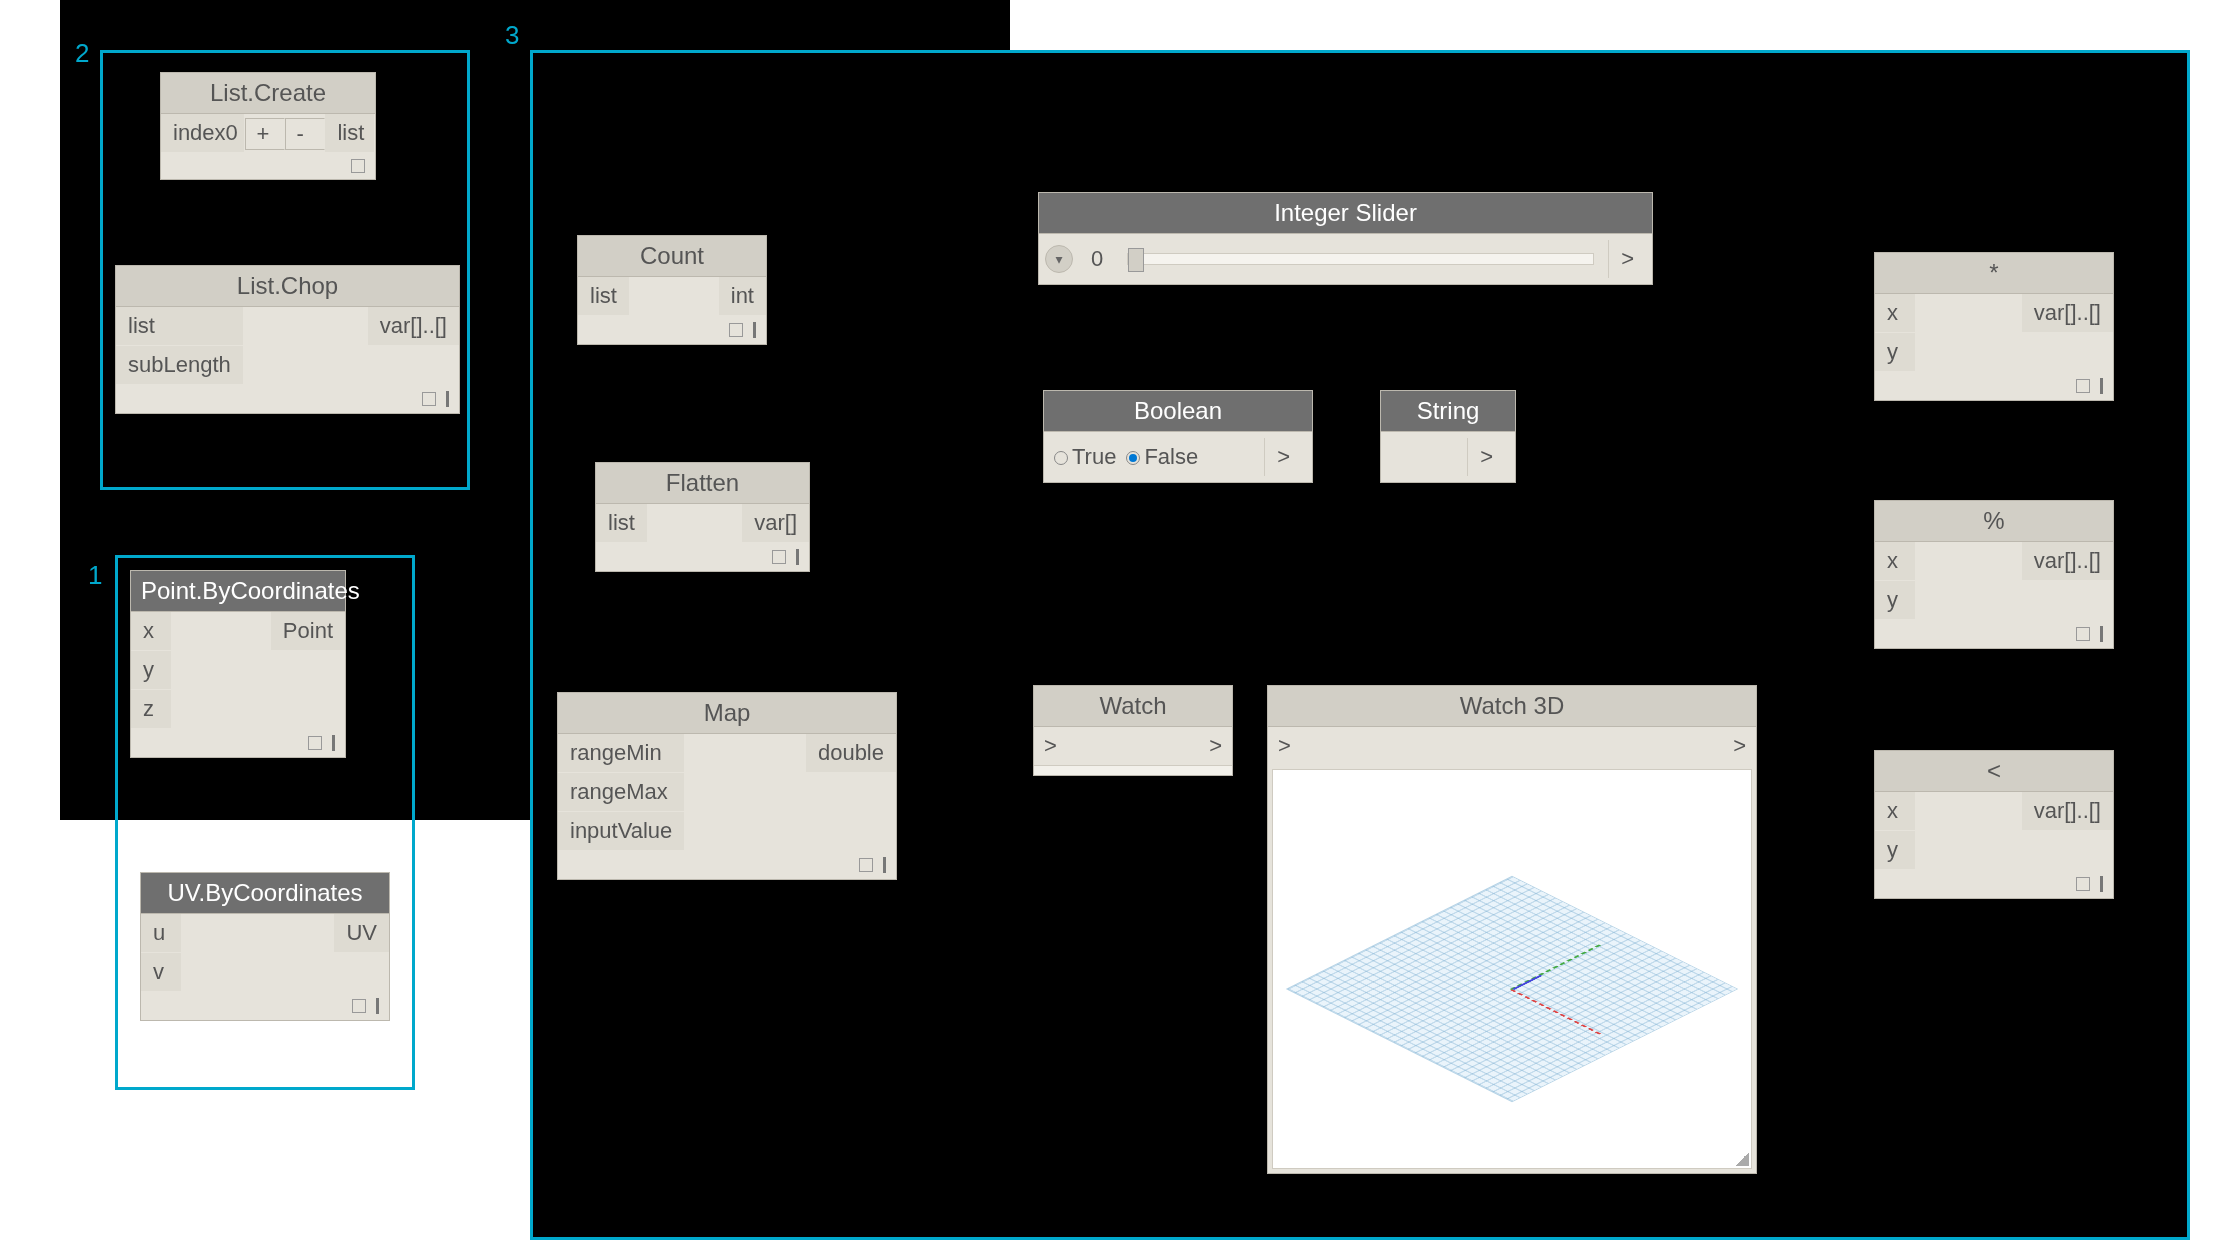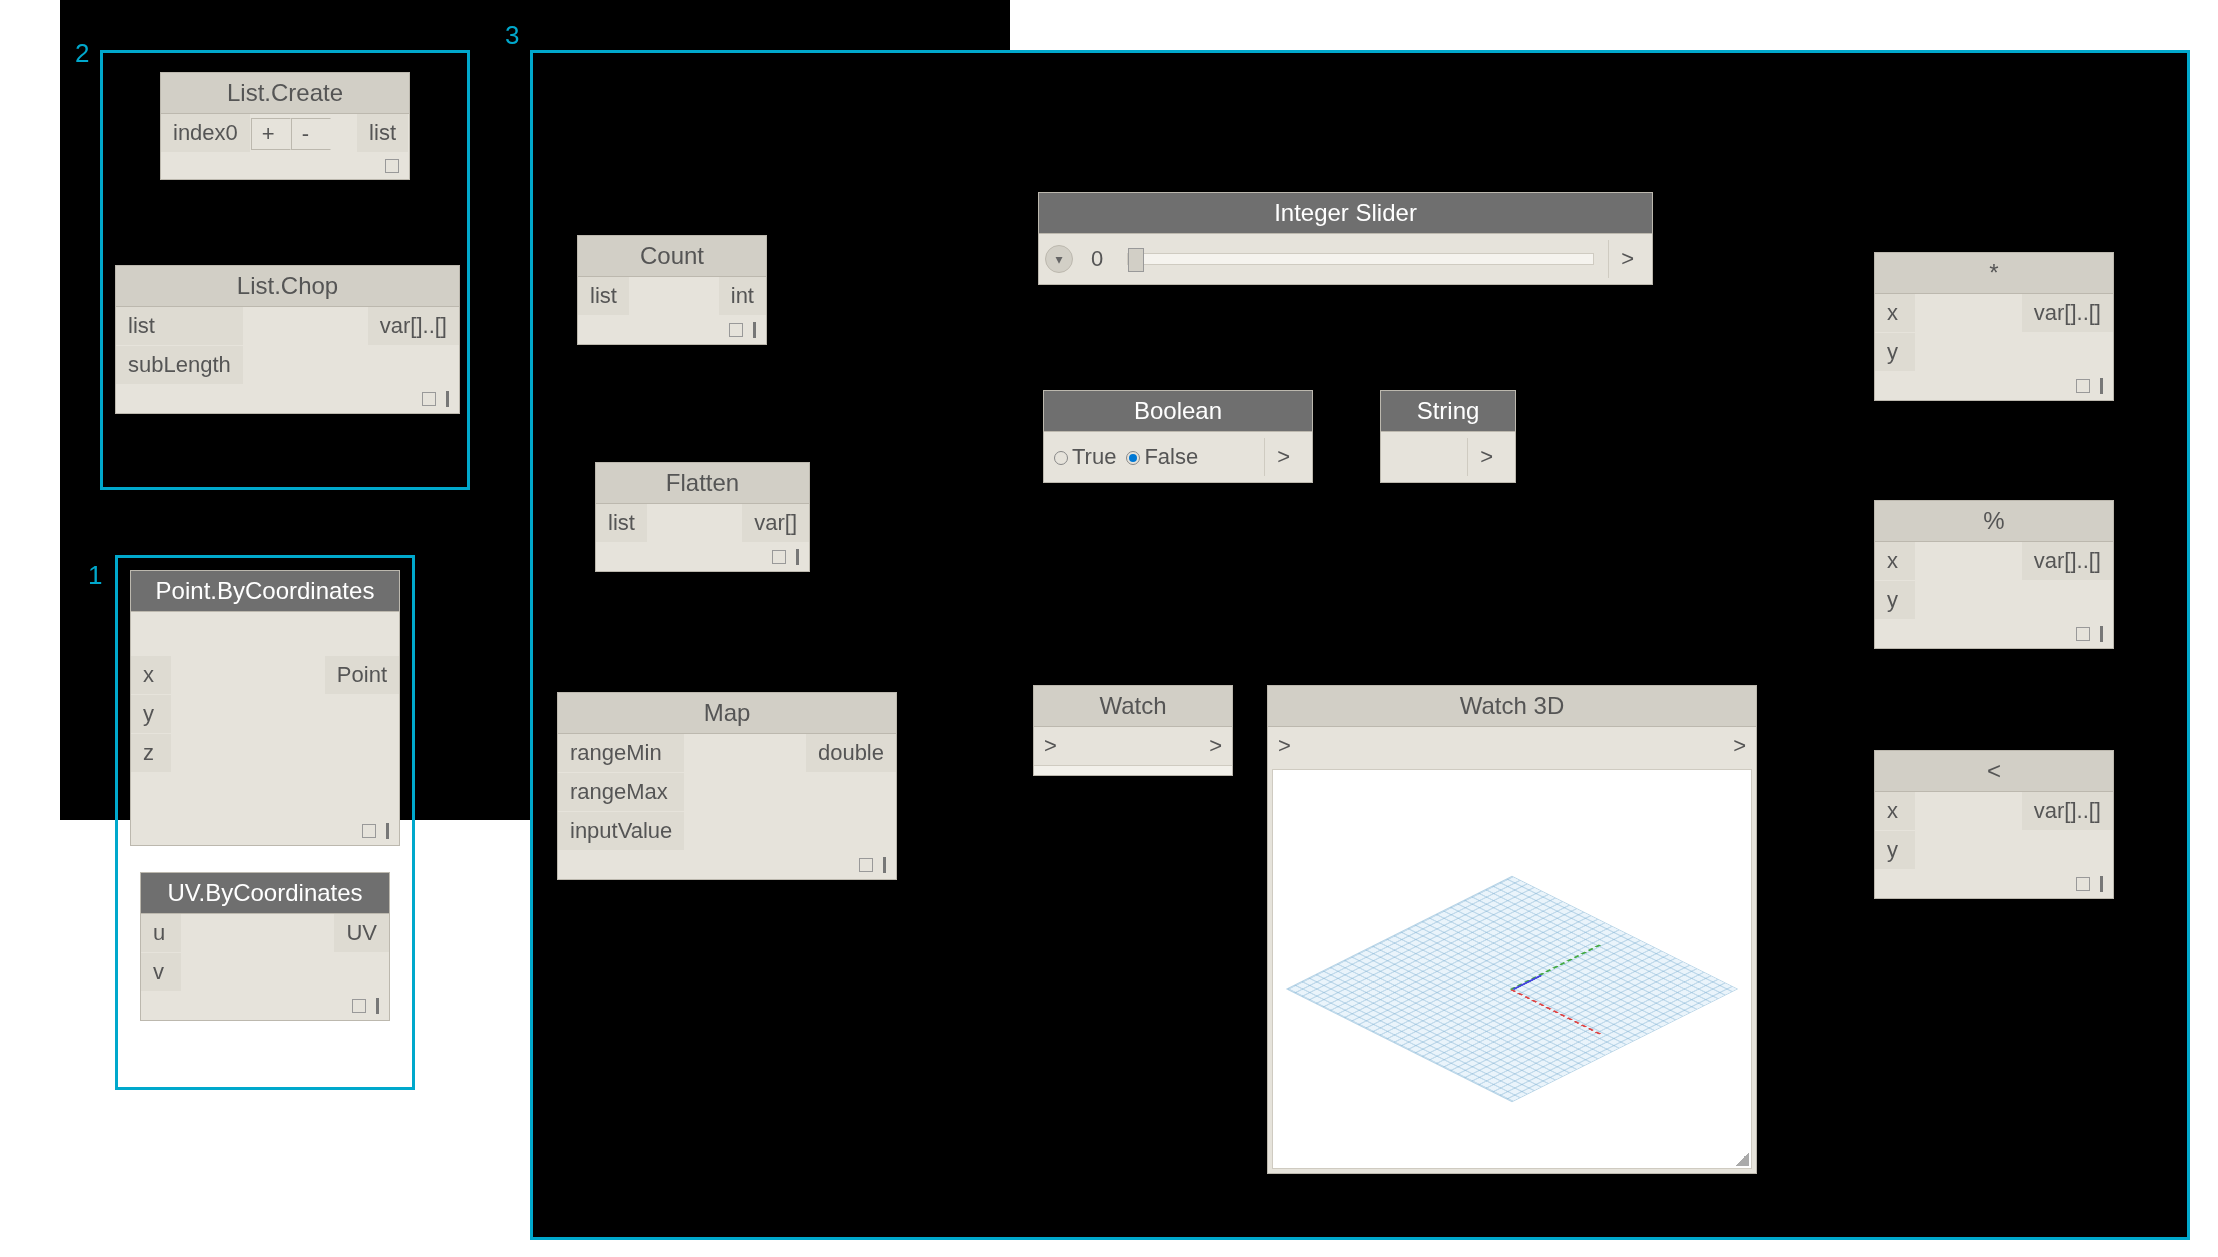--- a/index.html
+++ b/index.html
@@ -217,21 +217,21 @@
 
 <div class="region-label" style="left:75px; top:38px;">2</div>
 <div class="region" style="left:100px; top:50px; width:370px; height:440px;"></div>
 
 <div class="region-label" style="left:88px; top:560px;">1</div>
 <div class="region" style="left:115px; top:555px; width:300px; height:535px;"></div>
 
 <div class="region-label" style="left:505px; top:20px;">3</div>
 <div class="region" style="left:530px; top:50px; width:1660px; height:1190px;"></div>
 
-<div class="node" style="left:160px; top:72px; width:250px;">
+<div class="node" style="left:160px; top:72px; width:216px;">
   <div class="node-header">List.Create</div>
   <div class="port-row">
     <span class="port">index0</span>
     <span class="port btn-small" style="flex:0 0 auto;">+</span>
     <span class="port btn-small" style="flex:0 0 auto;">-</span>
     <span class="port" style="margin-left:auto; text-align:right;">list</span>
   </div>
   <div class="node-footer">
     <span class="checkbox"></span>
   </div>
@@ -247,21 +247,21 @@
     <div class="outputs">
       <span class="port">var[]..[]</span>
     </div>
   </div>
   <div class="node-footer">
     <span class="checkbox"></span>
     <span class="vbar"></span>
   </div>
 </div>
 
-<div class="node" style="left:130px; top:570px; width:270px;gap:44px;">
+<div class="node" style="left:130px; top:570px; width:216px;">
   <div class="node-header dark">Point.ByCoordinates</div>
   <div class="node-body">
     <div class="inputs">
       <span class="port">x</span>
       <span class="port">y</span>
       <span class="port">z</span>
     </div>
     <div class="outputs">
       <span class="port">Point</span>
     </div>

